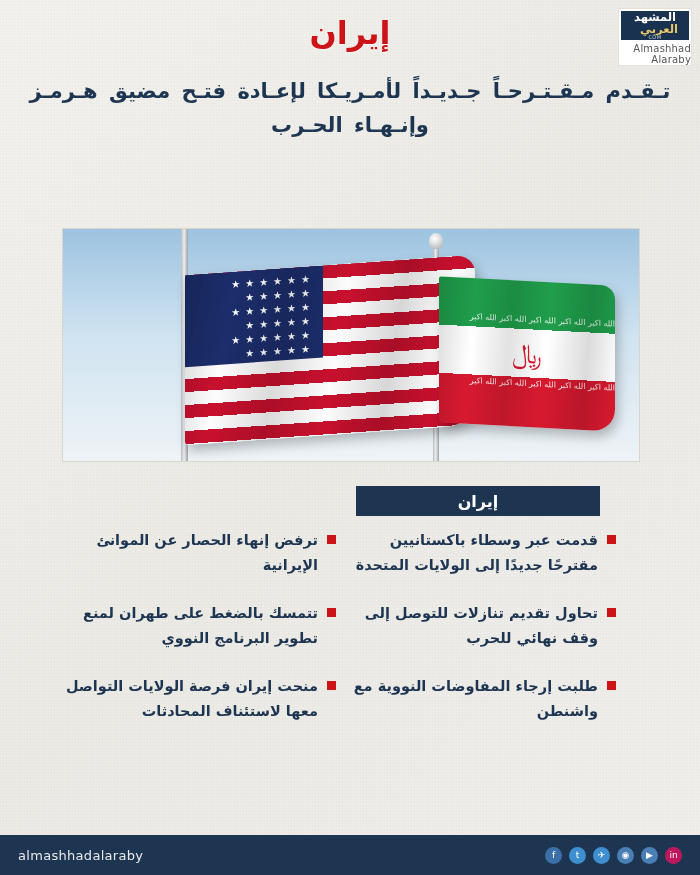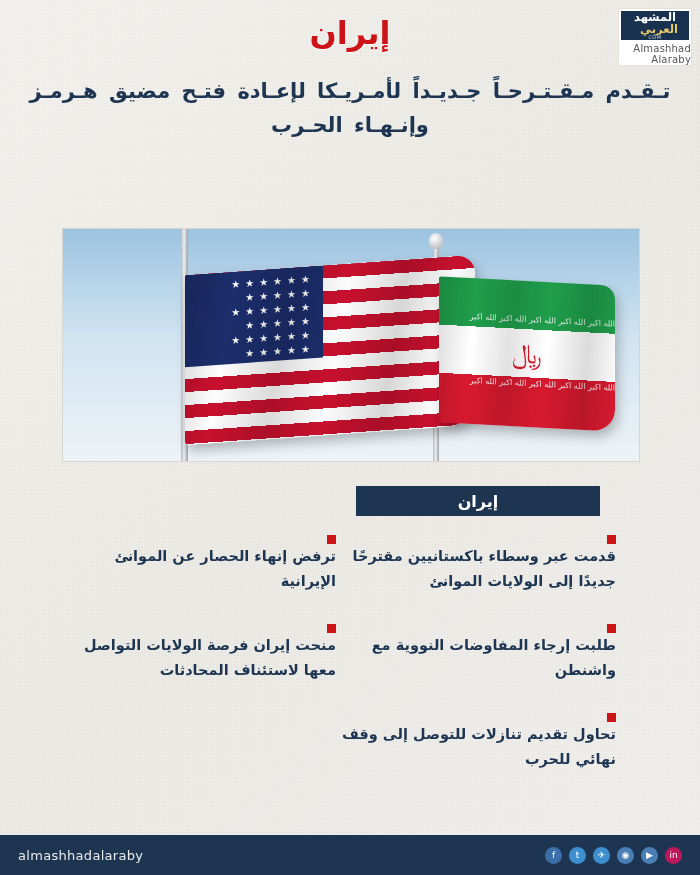--- a/index.html
+++ b/index.html
@@ -251,21 +251,21 @@
   .col {
     position: absolute;
     top: 528px;
     width: 278px;
   }
   .col.right { left: 338px; }
   .col.left  { left: 58px; }
 
   .bullet-row {
     display: flex;
-    flex-direction: column;
+    flex-direction: row;
     align-items: flex-start;
     margin-bottom: 22px;
   }
   .bullet-sq {
     width: 9px;
     height: 9px;
     background: #cc1418;
     margin-top: 7px;
     margin-left: 9px;
     flex: 0 0 auto;
@@ -360,36 +360,40 @@
       <div class="ir-band-bot">الله اكبر الله اكبر الله اكبر الله اكبر الله اكبر</div>
       <div class="ir-wave"></div>
     </div>
   </div>
 
   <div class="col-head right">إيران</div>
 
   <div class="col right">
     <div class="bullet-row">
       <div class="bullet-sq"></div>
-      <div class="bullet-text">قدمت عبر وسطاء باكستانيين مقترحًا جديدًا إلى الولايات الموانئ</div>
+      <div class="bullet-text">قدمت عبر وسطاء باكستانيين مقترحًا جديدًا إلى الولايات المتحدة</div>
+    </div>
+    <div class="bullet-row">
+      <div class="bullet-sq"></div>
+      <div class="bullet-text">تحاول تقديم تنازلات للتوصل إلى وقف نهائي للحرب</div>
     </div>
     <div class="bullet-row">
       <div class="bullet-sq"></div>
       <div class="bullet-text">طلبت إرجاء المفاوضات النووية مع واشنطن</div>
     </div>
-    <div class="bullet-row">
-      <div class="bullet-sq"></div>
-      <div class="bullet-text">تحاول تقديم تنازلات للتوصل إلى وقف نهائي للحرب</div>
-    </div>
   </div>
 
   <div class="col left">
     <div class="bullet-row">
       <div class="bullet-sq"></div>
       <div class="bullet-text">ترفض إنهاء الحصار عن الموانئ الإيرانية</div>
+    </div>
+    <div class="bullet-row">
+      <div class="bullet-sq"></div>
+      <div class="bullet-text">تتمسك بالضغط على طهران لمنع تطوير البرنامج النووي</div>
     </div>
     <div class="bullet-row">
       <div class="bullet-sq"></div>
       <div class="bullet-text">منحت إيران فرصة الولايات التواصل معها لاستئناف المحادثات</div>
     </div>
   </div>
 
   <div class="footer">
     <div class="footer-handle">almashhadalaraby</div>
     <div class="socials">

